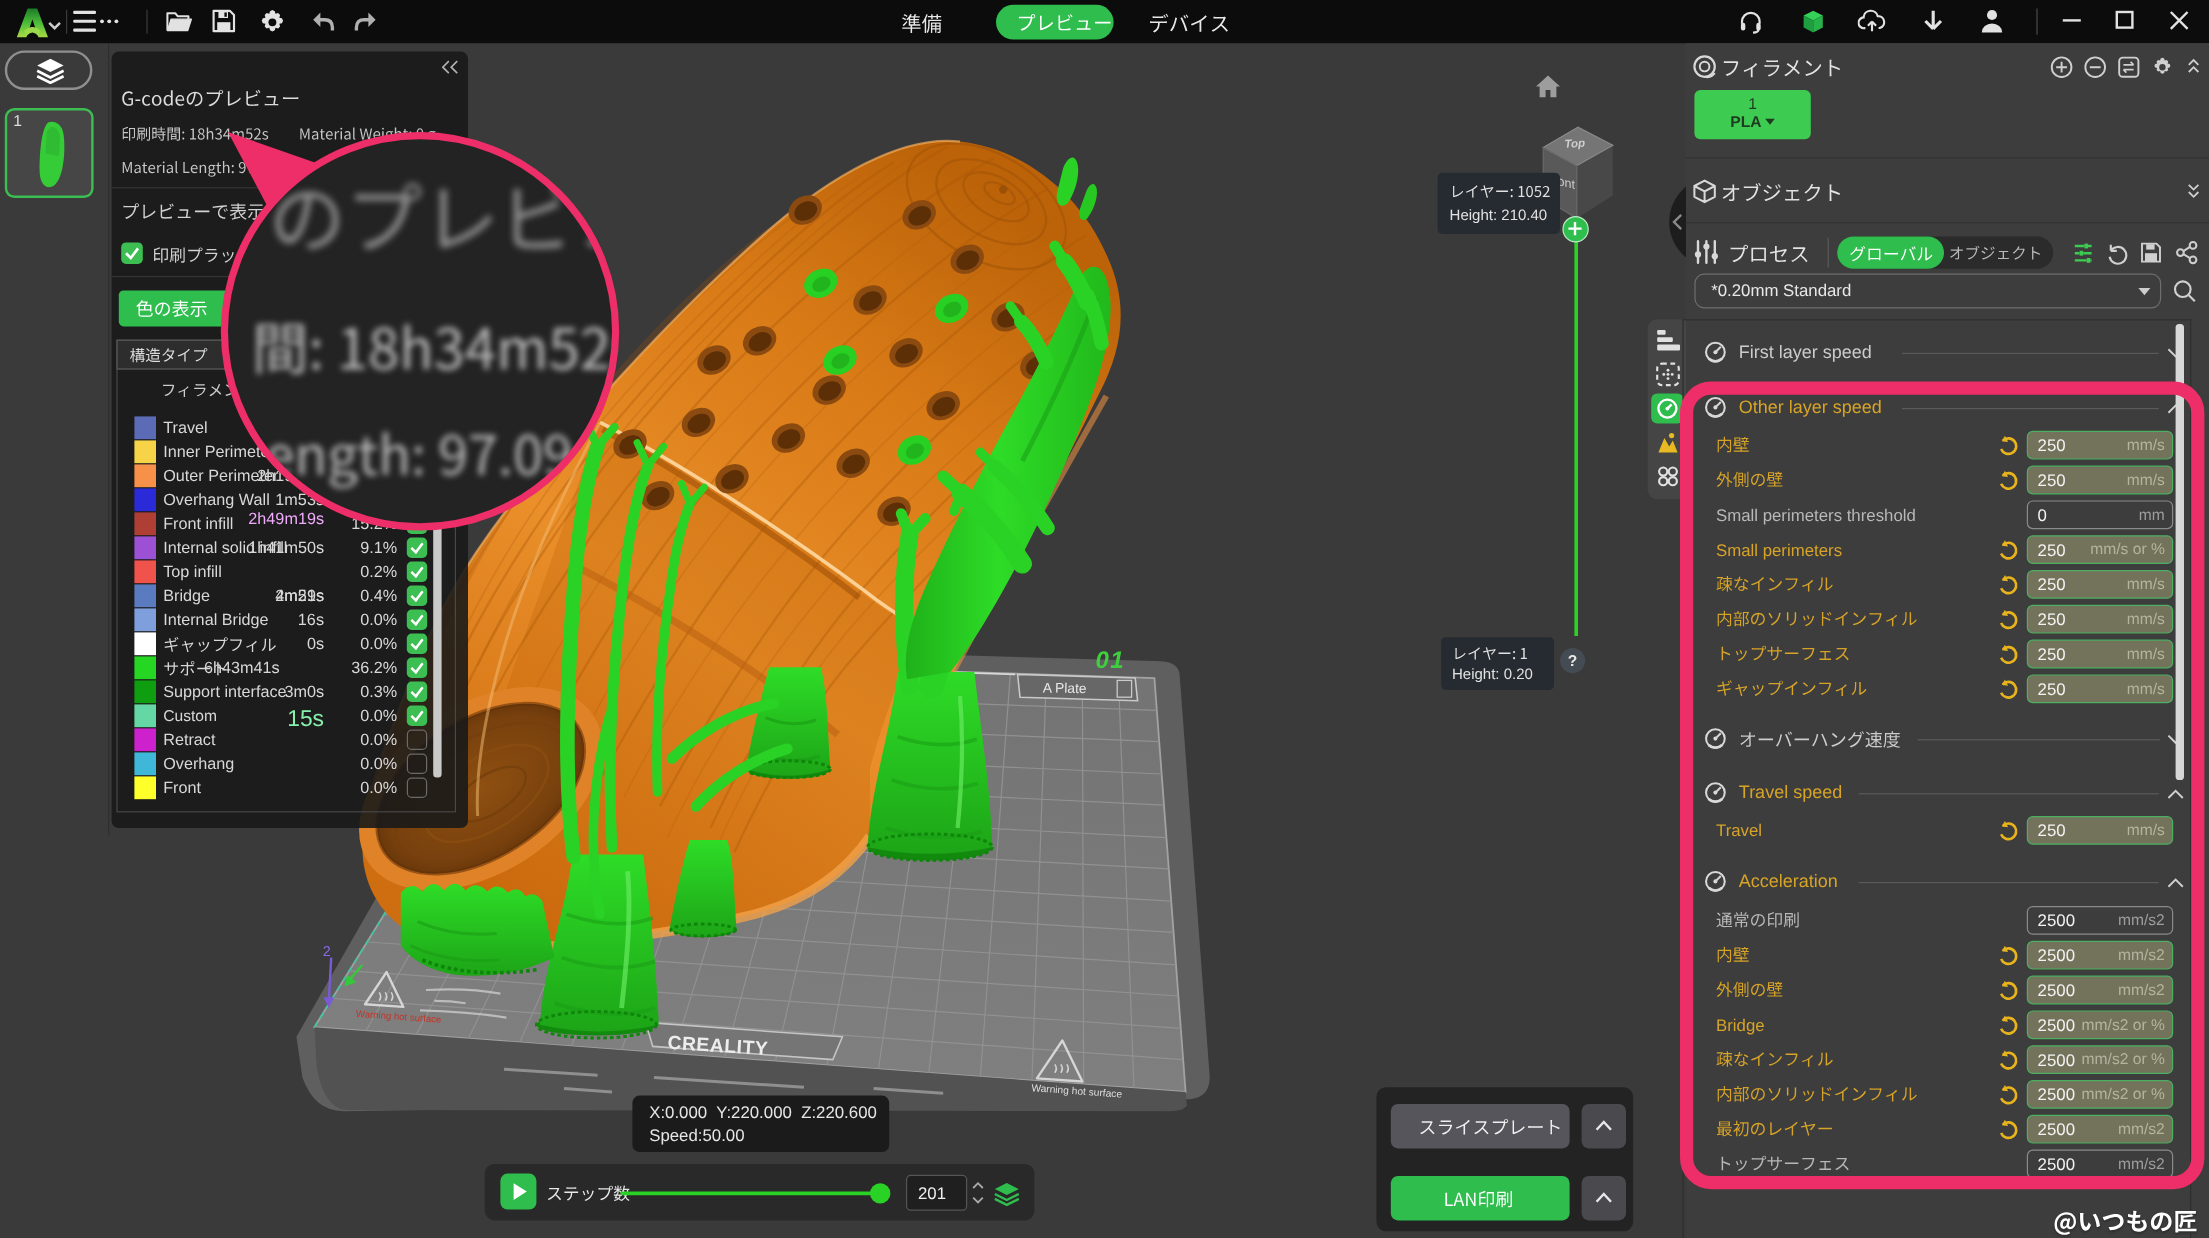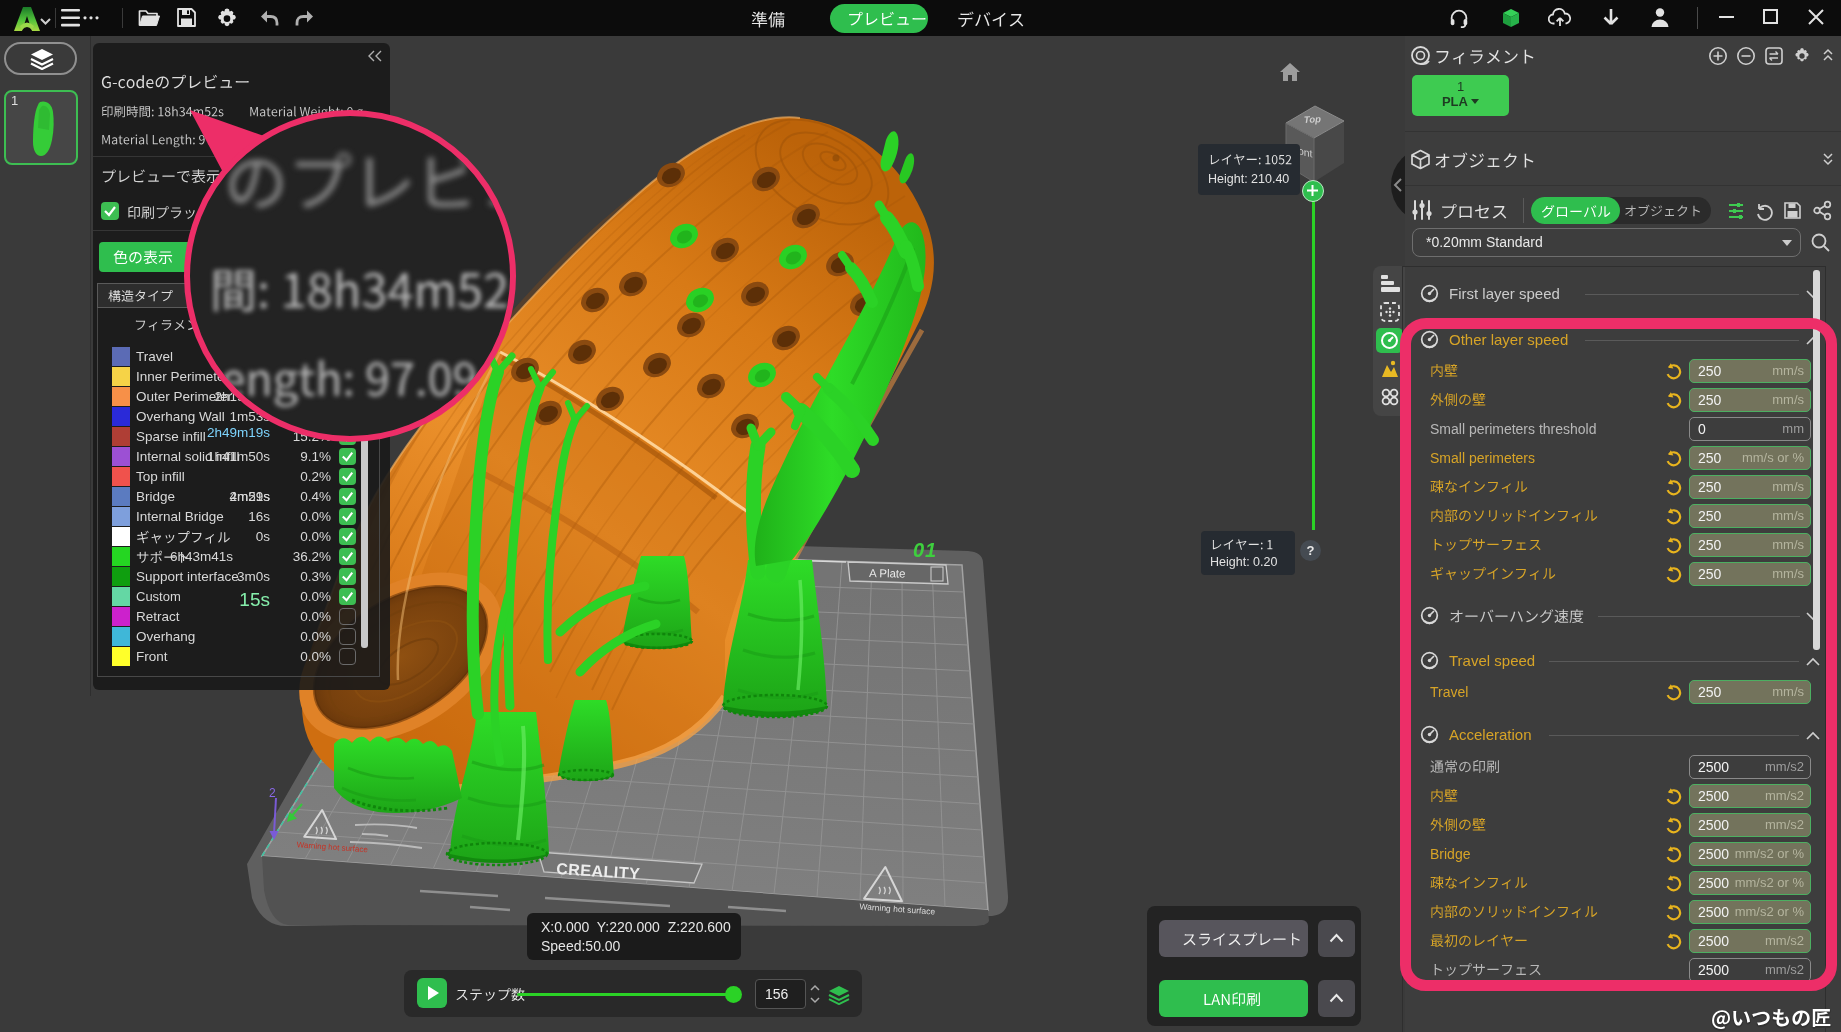--- a/index.html
+++ b/index.html
@@ -509,22 +509,22 @@
       <path d="M4 9 L8 13 L14 5" fill="none" stroke="#ffffff" stroke-width="2.2"></path>
     </svg></div>
 <div class="abs" style="left:112px;top:407px;width:18px;height:19px;background:#2a2ad8"></div>
 <div class="abs" style="left:136px;top:409px;font-size:13.5px;color:#d8d8d8;white-space:nowrap">Overhang Wall</div>
 <div class="abs" style="left:170px;top:409px;width:100px;text-align:right;font-size:13.5px;color:#d8d8d8">1m53s</div>
 <div class="abs" style="left:271px;top:409px;width:60px;text-align:right;font-size:13.5px;color:#d8d8d8">0.2%</div>
 <div class="abs" style="left:339px;top:408px;width:17px;height:17px;background:#3dbe52;border-radius:4px"><svg width="17" height="17" viewBox="0 0 18 18">
       <path d="M4 9 L8 13 L14 5" fill="none" stroke="#ffffff" stroke-width="2.2"></path>
     </svg></div>
 <div class="abs" style="left:112px;top:427px;width:18px;height:19px;background:#af3e35"></div>
-<div class="abs" style="left:136px;top:429px;font-size:13.5px;color:#d8d8d8;white-space:nowrap">Sparse infill</div>
-<div class="abs" style="left:170px;top:425px;width:100px;text-align:right;font-size:13.5px;color:#7dd3fc">2h49m19s</div>
+<div class="abs" style="left:136px;top:429px;font-size:13.5px;color:#d8d8d8;white-space:nowrap">Front infill</div>
+<div class="abs" style="left:170px;top:425px;width:100px;text-align:right;font-size:13.5px;color:#f0abfc">2h49m19s</div>
 <div class="abs" style="left:271px;top:429px;width:60px;text-align:right;font-size:13.5px;color:#d8d8d8">15.2%</div>
 <div class="abs" style="left:339px;top:428px;width:17px;height:17px;background:#3dbe52;border-radius:4px"><svg width="17" height="17" viewBox="0 0 18 18">
       <path d="M4 9 L8 13 L14 5" fill="none" stroke="#ffffff" stroke-width="2.2"></path>
     </svg></div>
 <div class="abs" style="left:112px;top:447px;width:18px;height:19px;background:#9c50d4"></div>
 <div class="abs" style="left:136px;top:449px;font-size:13.5px;color:#d8d8d8;white-space:nowrap">Internal solid infill</div>
 <div class="abs" style="left:170px;top:449px;width:100px;text-align:right;font-size:13.5px;color:#d8d8d8">1h41m50s</div>
 <div class="abs" style="left:271px;top:449px;width:60px;text-align:right;font-size:13.5px;color:#d8d8d8">9.1%</div>
 <div class="abs" style="left:339px;top:448px;width:17px;height:17px;background:#3dbe52;border-radius:4px"><svg width="17" height="17" viewBox="0 0 18 18">
       <path d="M4 9 L8 13 L14 5" fill="none" stroke="#ffffff" stroke-width="2.2"></path>
@@ -954,21 +954,21 @@
     </svg>
   </div>
 <div style="position:absolute;left:455px;top:985px;">
     <svg width="71" height="20" viewBox="0 0 71 20" style="display:block;overflow:visible">
       <path transform="translate(0,14.8)" d="M11.2 -9.4 10.5 -9.9C10.3 -9.8 9.9 -9.8 9.4 -9.8C8.9 -9.8 4.6 -9.8 4 -9.8C3.6 -9.8 2.8 -9.9 2.6 -9.9V-8.6C2.8 -8.6 3.5 -8.7 4 -8.7C4.5 -8.7 9 -8.7 9.5 -8.7C9.1 -7.5 8.1 -5.9 7.2 -4.8C5.7 -3.2 3.7 -1.5 1.4 -0.6L2.3 0.3C4.4 -0.6 6.3 -2.2 7.8 -3.8C9.2 -2.5 10.7 -0.9 11.6 0.4L12.6 -0.5C11.7 -1.6 10 -3.4 8.5 -4.6C9.5 -5.9 10.4 -7.5 10.8 -8.8C10.9 -8.9 11.1 -9.3 11.2 -9.4Z M17 -10.4V-9.2C17.4 -9.2 17.8 -9.2 18.3 -9.2C19.1 -9.2 23.2 -9.2 23.9 -9.2C24.3 -9.2 24.8 -9.2 25.2 -9.2V-10.4C24.8 -10.3 24.3 -10.3 23.9 -10.3C23.2 -10.3 19.1 -10.3 18.3 -10.3C17.8 -10.3 17.4 -10.3 17 -10.4ZM15.3 -6.8V-5.7C15.7 -5.7 16.1 -5.7 16.5 -5.7H20.7C20.7 -4.4 20.6 -3.2 19.9 -2.2C19.4 -1.4 18.4 -0.5 17.3 -0.1L18.3 0.7C19.5 0.1 20.6 -1 21.1 -1.9C21.6 -2.9 21.9 -4.2 21.9 -5.7H25.7C26.1 -5.7 26.5 -5.7 26.8 -5.7V-6.8C26.5 -6.8 26 -6.8 25.7 -6.8C25 -6.8 17.4 -6.8 16.5 -6.8C16.1 -6.8 15.7 -6.8 15.3 -6.8Z M34.8 -8.1 33.7 -7.7C34 -7.1 34.7 -5.3 34.8 -4.7L35.9 -5C35.7 -5.7 35 -7.5 34.8 -8.1ZM39.8 -7.3 38.6 -7.7C38.4 -5.9 37.7 -4.1 36.7 -2.9C35.5 -1.4 33.8 -0.4 32.1 0.1L33.1 1.1C34.6 0.4 36.3 -0.6 37.6 -2.3C38.6 -3.5 39.2 -5 39.6 -6.6C39.7 -6.8 39.7 -7 39.8 -7.3ZM31.5 -7.4 30.5 -7C30.7 -6.5 31.5 -4.5 31.7 -3.8L32.8 -4.2C32.5 -4.9 31.8 -6.8 31.5 -7.4Z M53.3 -10.1C53.3 -10.6 53.7 -11 54.2 -11C54.7 -11 55.1 -10.6 55.1 -10.1C55.1 -9.5 54.7 -9.1 54.2 -9.1C53.7 -9.1 53.3 -9.5 53.3 -10.1ZM52.6 -10.1C52.6 -9.9 52.7 -9.7 52.7 -9.6L52.2 -9.6C51.6 -9.6 46 -9.6 45.2 -9.6C44.8 -9.6 44.2 -9.6 43.8 -9.7V-8.4C44.2 -8.5 44.7 -8.5 45.2 -8.5C46 -8.5 51.6 -8.5 52.4 -8.5C52.2 -7.1 51.5 -5.2 50.5 -3.9C49.4 -2.4 47.8 -1.2 45.1 -0.6L46 0.5C48.6 -0.3 50.3 -1.6 51.5 -3.2C52.7 -4.7 53.3 -6.9 53.6 -8.4L53.7 -8.6C53.8 -8.5 54 -8.5 54.2 -8.5C55.1 -8.5 55.8 -9.2 55.8 -10.1C55.8 -10.9 55.1 -11.6 54.2 -11.6C53.3 -11.6 52.6 -10.9 52.6 -10.1Z M62.1 -11.5C61.9 -10.9 61.4 -10.1 61.1 -9.6L61.8 -9.3C62.2 -9.7 62.6 -10.5 63 -11.1ZM57.2 -11.1C57.5 -10.5 57.9 -9.7 58 -9.3L58.9 -9.6C58.7 -10.1 58.4 -10.9 57.9 -11.4ZM64.8 -11.8C64.4 -9.3 63.7 -6.9 62.5 -5.4C62.7 -5.3 63.2 -4.9 63.4 -4.7C63.7 -5.2 64.1 -5.8 64.4 -6.5C64.7 -5.1 65.1 -3.7 65.6 -2.6C64.9 -1.5 64 -0.7 62.8 -0C62.4 -0.4 61.8 -0.7 61.2 -1.1C61.7 -1.7 62 -2.5 62.2 -3.4H63.4V-4.3H59.7L60.1 -5.3L59.9 -5.3H60.5V-7.4C61.2 -6.9 62.1 -6.2 62.4 -5.9L63 -6.7C62.6 -6.9 61.1 -7.9 60.5 -8.3V-8.3H63.4V-9.2H60.5V-11.8H59.5V-9.2H56.6V-8.3H59.2C58.6 -7.4 57.5 -6.5 56.5 -6.1C56.7 -5.9 56.9 -5.5 57 -5.3C57.9 -5.8 58.8 -6.5 59.5 -7.4V-5.4L59.1 -5.5L58.6 -4.3H56.5V-3.4H58.1C57.8 -2.7 57.4 -2 57.1 -1.4L58 -1.1L58.2 -1.5C58.7 -1.3 59.1 -1.1 59.6 -0.8C58.9 -0.3 57.9 0 56.6 0.2C56.8 0.5 57 0.8 57 1.1C58.6 0.8 59.7 0.3 60.5 -0.4C61.2 0 61.7 0.4 62.1 0.8L62.5 0.4C62.7 0.7 62.9 1 62.9 1.2C64.3 0.4 65.4 -0.4 66.2 -1.6C66.9 -0.4 67.7 0.5 68.8 1.1C69 0.8 69.3 0.4 69.6 0.2C68.4 -0.4 67.5 -1.3 66.8 -2.5C67.7 -4.1 68.2 -5.9 68.6 -8.2H69.4V-9.2H65.3C65.5 -10 65.7 -10.8 65.9 -11.6ZM59.2 -3.4H61.2C61 -2.7 60.7 -2 60.3 -1.5C59.8 -1.8 59.2 -2 58.6 -2.3ZM65 -8.2H67.5C67.2 -6.5 66.9 -5 66.3 -3.7C65.7 -5 65.3 -6.6 65 -8.2Z" fill="#e8e8e8"></path>
     </svg>
   </div>
 <div class="abs" style="left:517px;top:993px;width:224px;height:3px;background:#2bd226;border-radius:2px"></div>
 <div class="abs" style="left:725px;top:986px;width:17px;height:17px;background:#2bd226;border-radius:50%"></div>
 <div class="abs" style="left:755px;top:979px;width:51px;height:30px;background:#1f1f1f;border:1px solid #555;border-radius:4px"></div>
-<div class="abs" style="left:765px;top:986px;font-size:14px;color:#eeeeee">156</div>
+<div class="abs" style="left:765px;top:986px;font-size:14px;color:#eeeeee">201</div>
 <svg class="abs" style="left:809px;top:983px" width="12" height="22" viewBox="0 0 12 22">
 <path d="M2 7 L6 3 L10 7" stroke="#aaaaaa" stroke-width="1.5" fill="none"></path>
 <path d="M2 15 L6 19 L10 15" stroke="#aaaaaa" stroke-width="1.5" fill="none"></path>
   </svg>
 <svg class="abs" style="left:827px;top:985px" width="24" height="20" viewBox="0 0 26 22">
 <path d="M13 1 L24 6.5 L13 12 L2 6.5 Z" fill="#2fbe4e"></path>
 <path d="M2 11 L13 16.5 L24 11" fill="none" stroke="#2fbe4e" stroke-width="2.2"></path>
 <path d="M2 15.5 L13 21 L24 15.5" fill="none" stroke="#2fbe4e" stroke-width="2.2"></path>
   </svg>
 <div class="abs" style="left:1147px;top:906px;width:214px;height:120px;background:#232323;border-radius:8px"></div>

